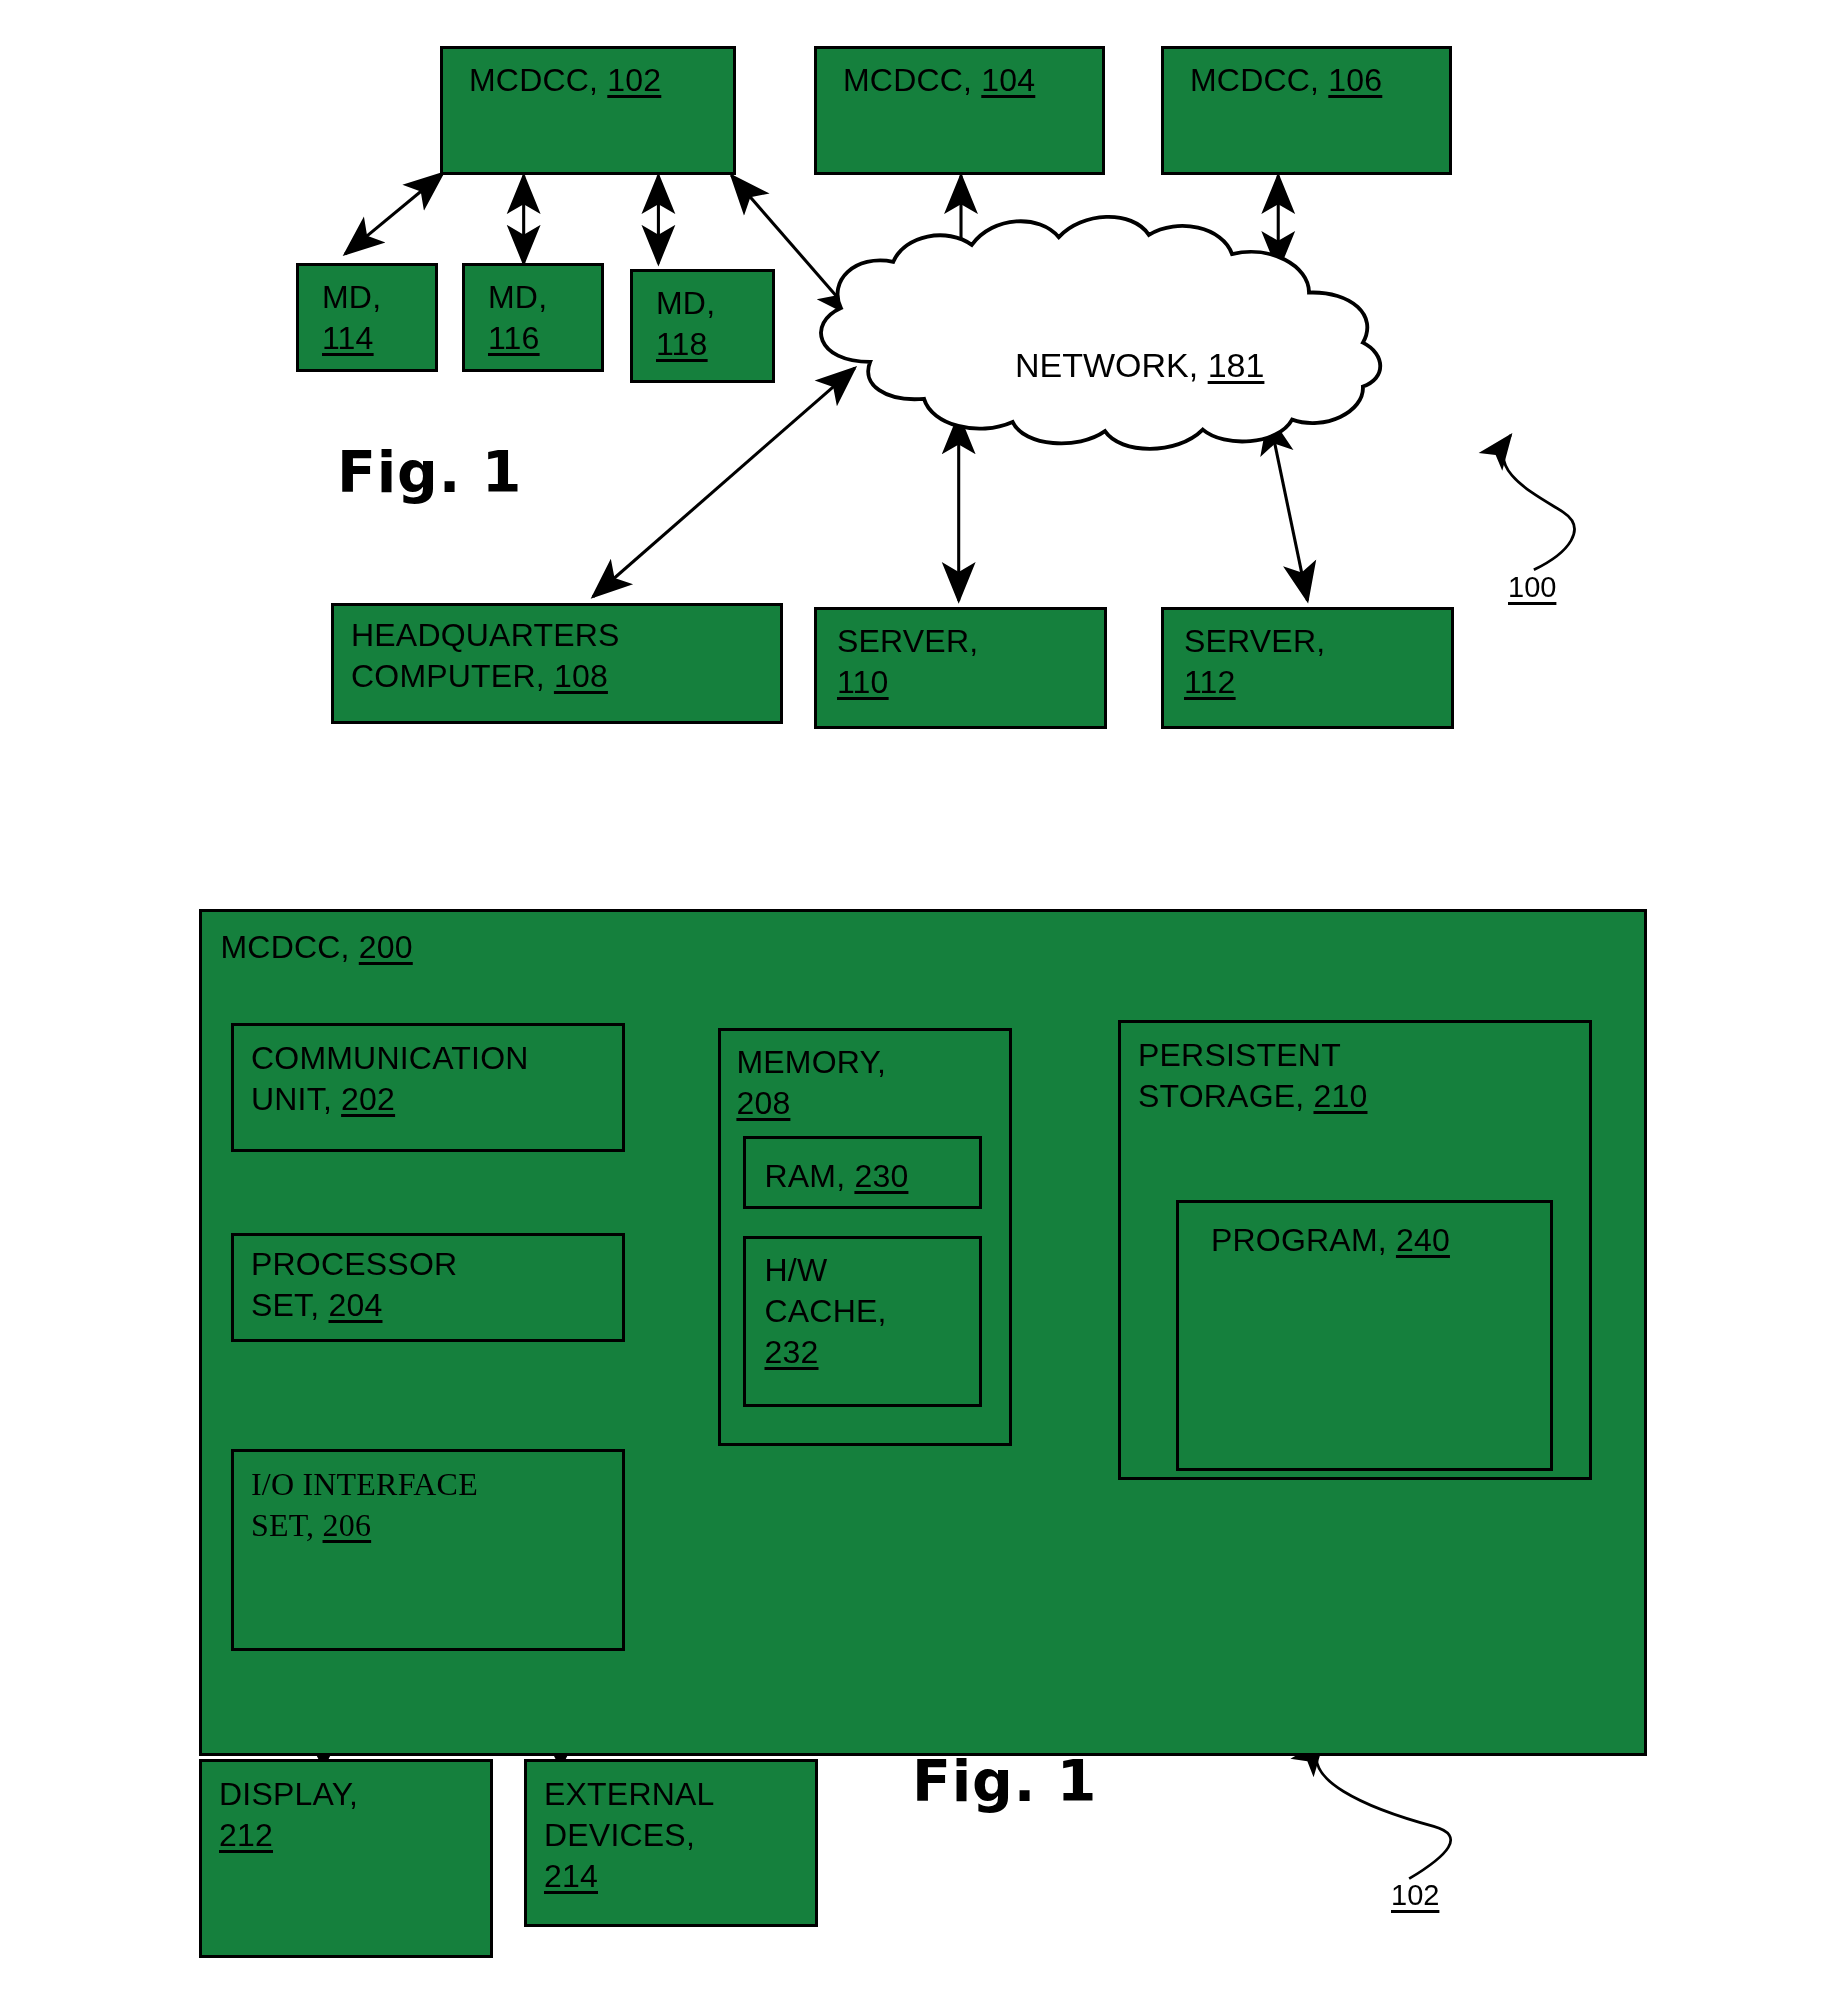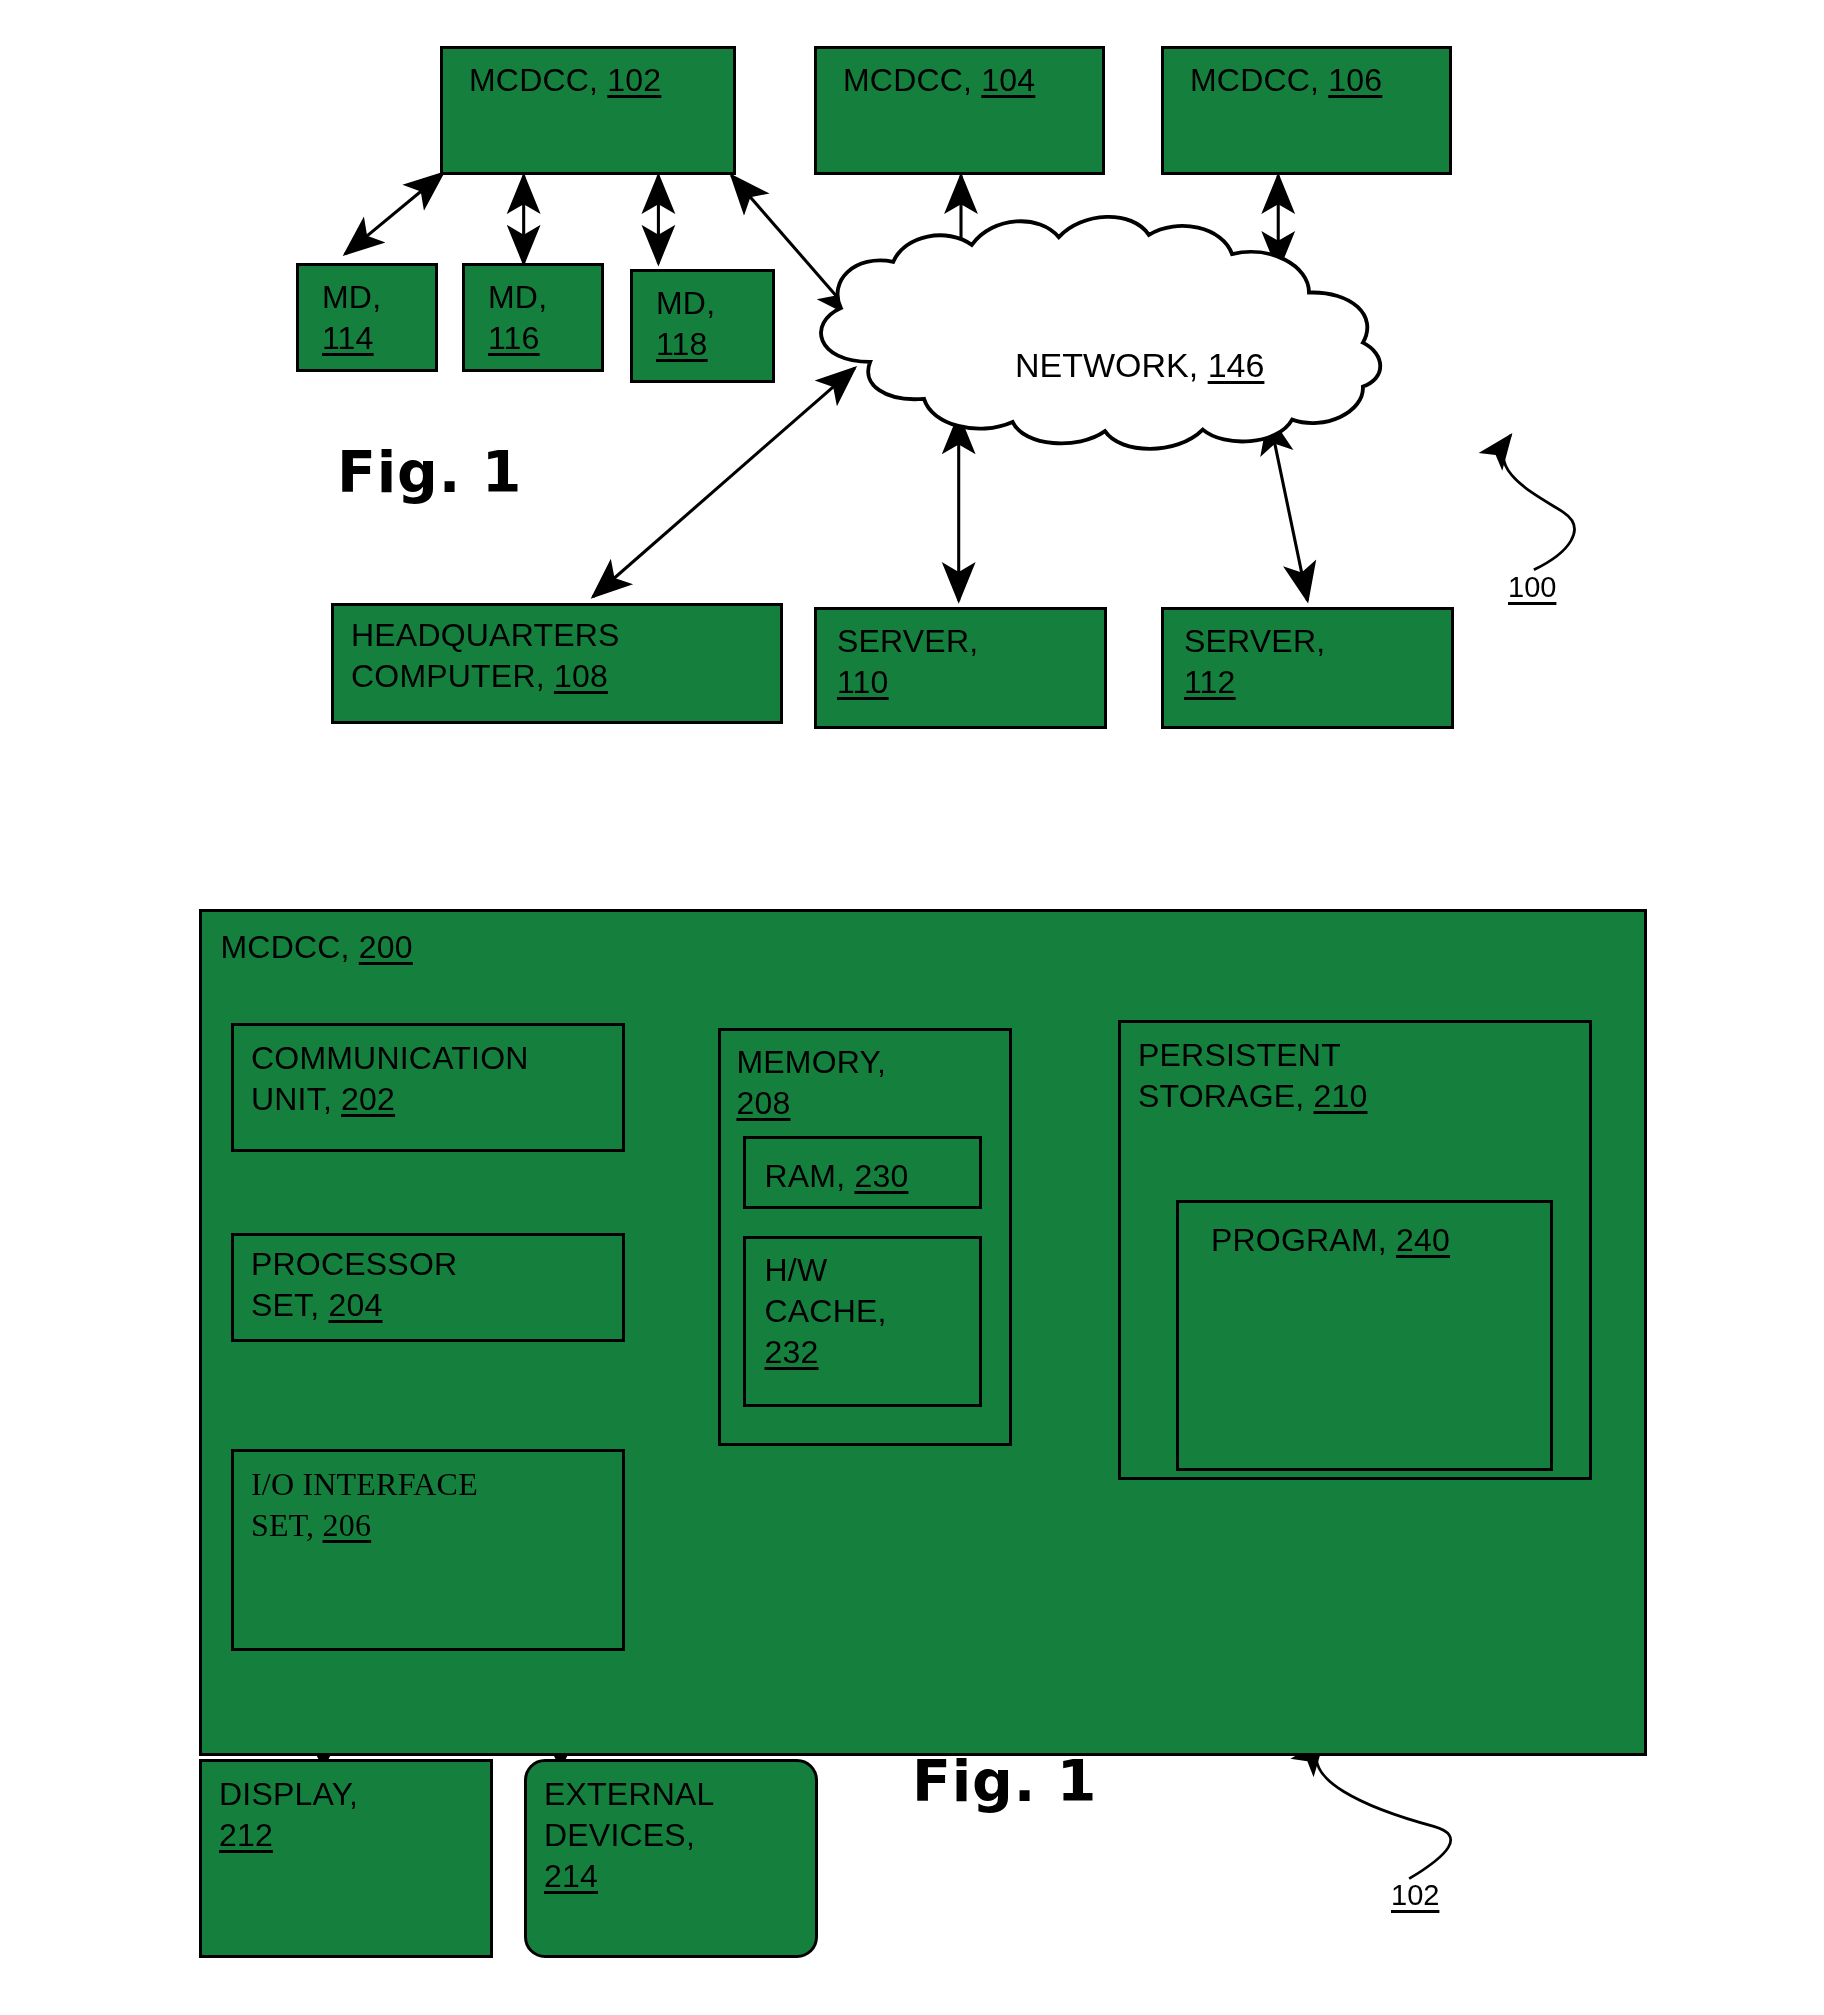--- a/index.html
+++ b/index.html
@@ -184,21 +184,21 @@
   <div class="box" style="left:462px; top:263px; width:142px; height:109px;">
     <div class="box-label" style="left:23px;"><span>MD,</span>
 <span class="ref">116</span></div>
   </div>
 
   <div class="box" style="left:630px; top:269px; width:145px; height:114px;">
     <div class="box-label" style="left:23px;"><span>MD,</span>
 <span class="ref">118</span></div>
   </div>
 
-  <div class="cloud-label" style="left:1015px; top:346px;"><span>NETWORK,</span> <span class="ref">146</span></div>
+  <div class="cloud-label" style="left:1015px; top:346px;"><span>NETWORK,</span> <span class="ref">181</span></div>
 
   <div class="box" style="left:331px; top:603px; width:452px; height:121px;">
     <div class="box-label" style="left:17px; top:9.2px;"><span>HEADQUARTERS
 COMPUTER,</span> <span class="ref">108</span></div>
   </div>
 
   <div class="box" style="left:814px; top:607px; width:293px; height:122px;">
     <div class="box-label" style="left:20px;"><span>SERVER,
 </span><span class="ref">110</span></div>
   </div>
@@ -253,21 +253,21 @@
 
   <div class="box" style="left:1176px; top:1200px; width:377px; height:271px;">
     <div class="box-label" style="left:32px; top:17px;"><span>PROGRAM,</span> <span class="ref">240</span></div>
   </div>
 
   <div class="box" style="left:199px; top:1759px; width:294px; height:199px;">
     <div class="box-label" style="left:17px; top:12.3px;"><span>DISPLAY,
 </span><span class="ref">212</span></div>
   </div>
 
-  <div class="box" style="left:524px; top:1759px; width:294px; height:199px;border-radius:21px;">
+  <div class="box" style="left:524px; top:1759px; width:294px; height:168px;">
     <div class="box-label" style="left:17px; top:12.3px;"><span>EXTERNAL
 DEVICES,
 </span><span class="ref">214</span></div>
   </div>
 
   <div class="fig-caption" style="left:912px; top:1748px;">Fig. 1</div>
 
   <div class="ref-float" style="left:1391px; top:1879px;">102</div>
 
 </div>

